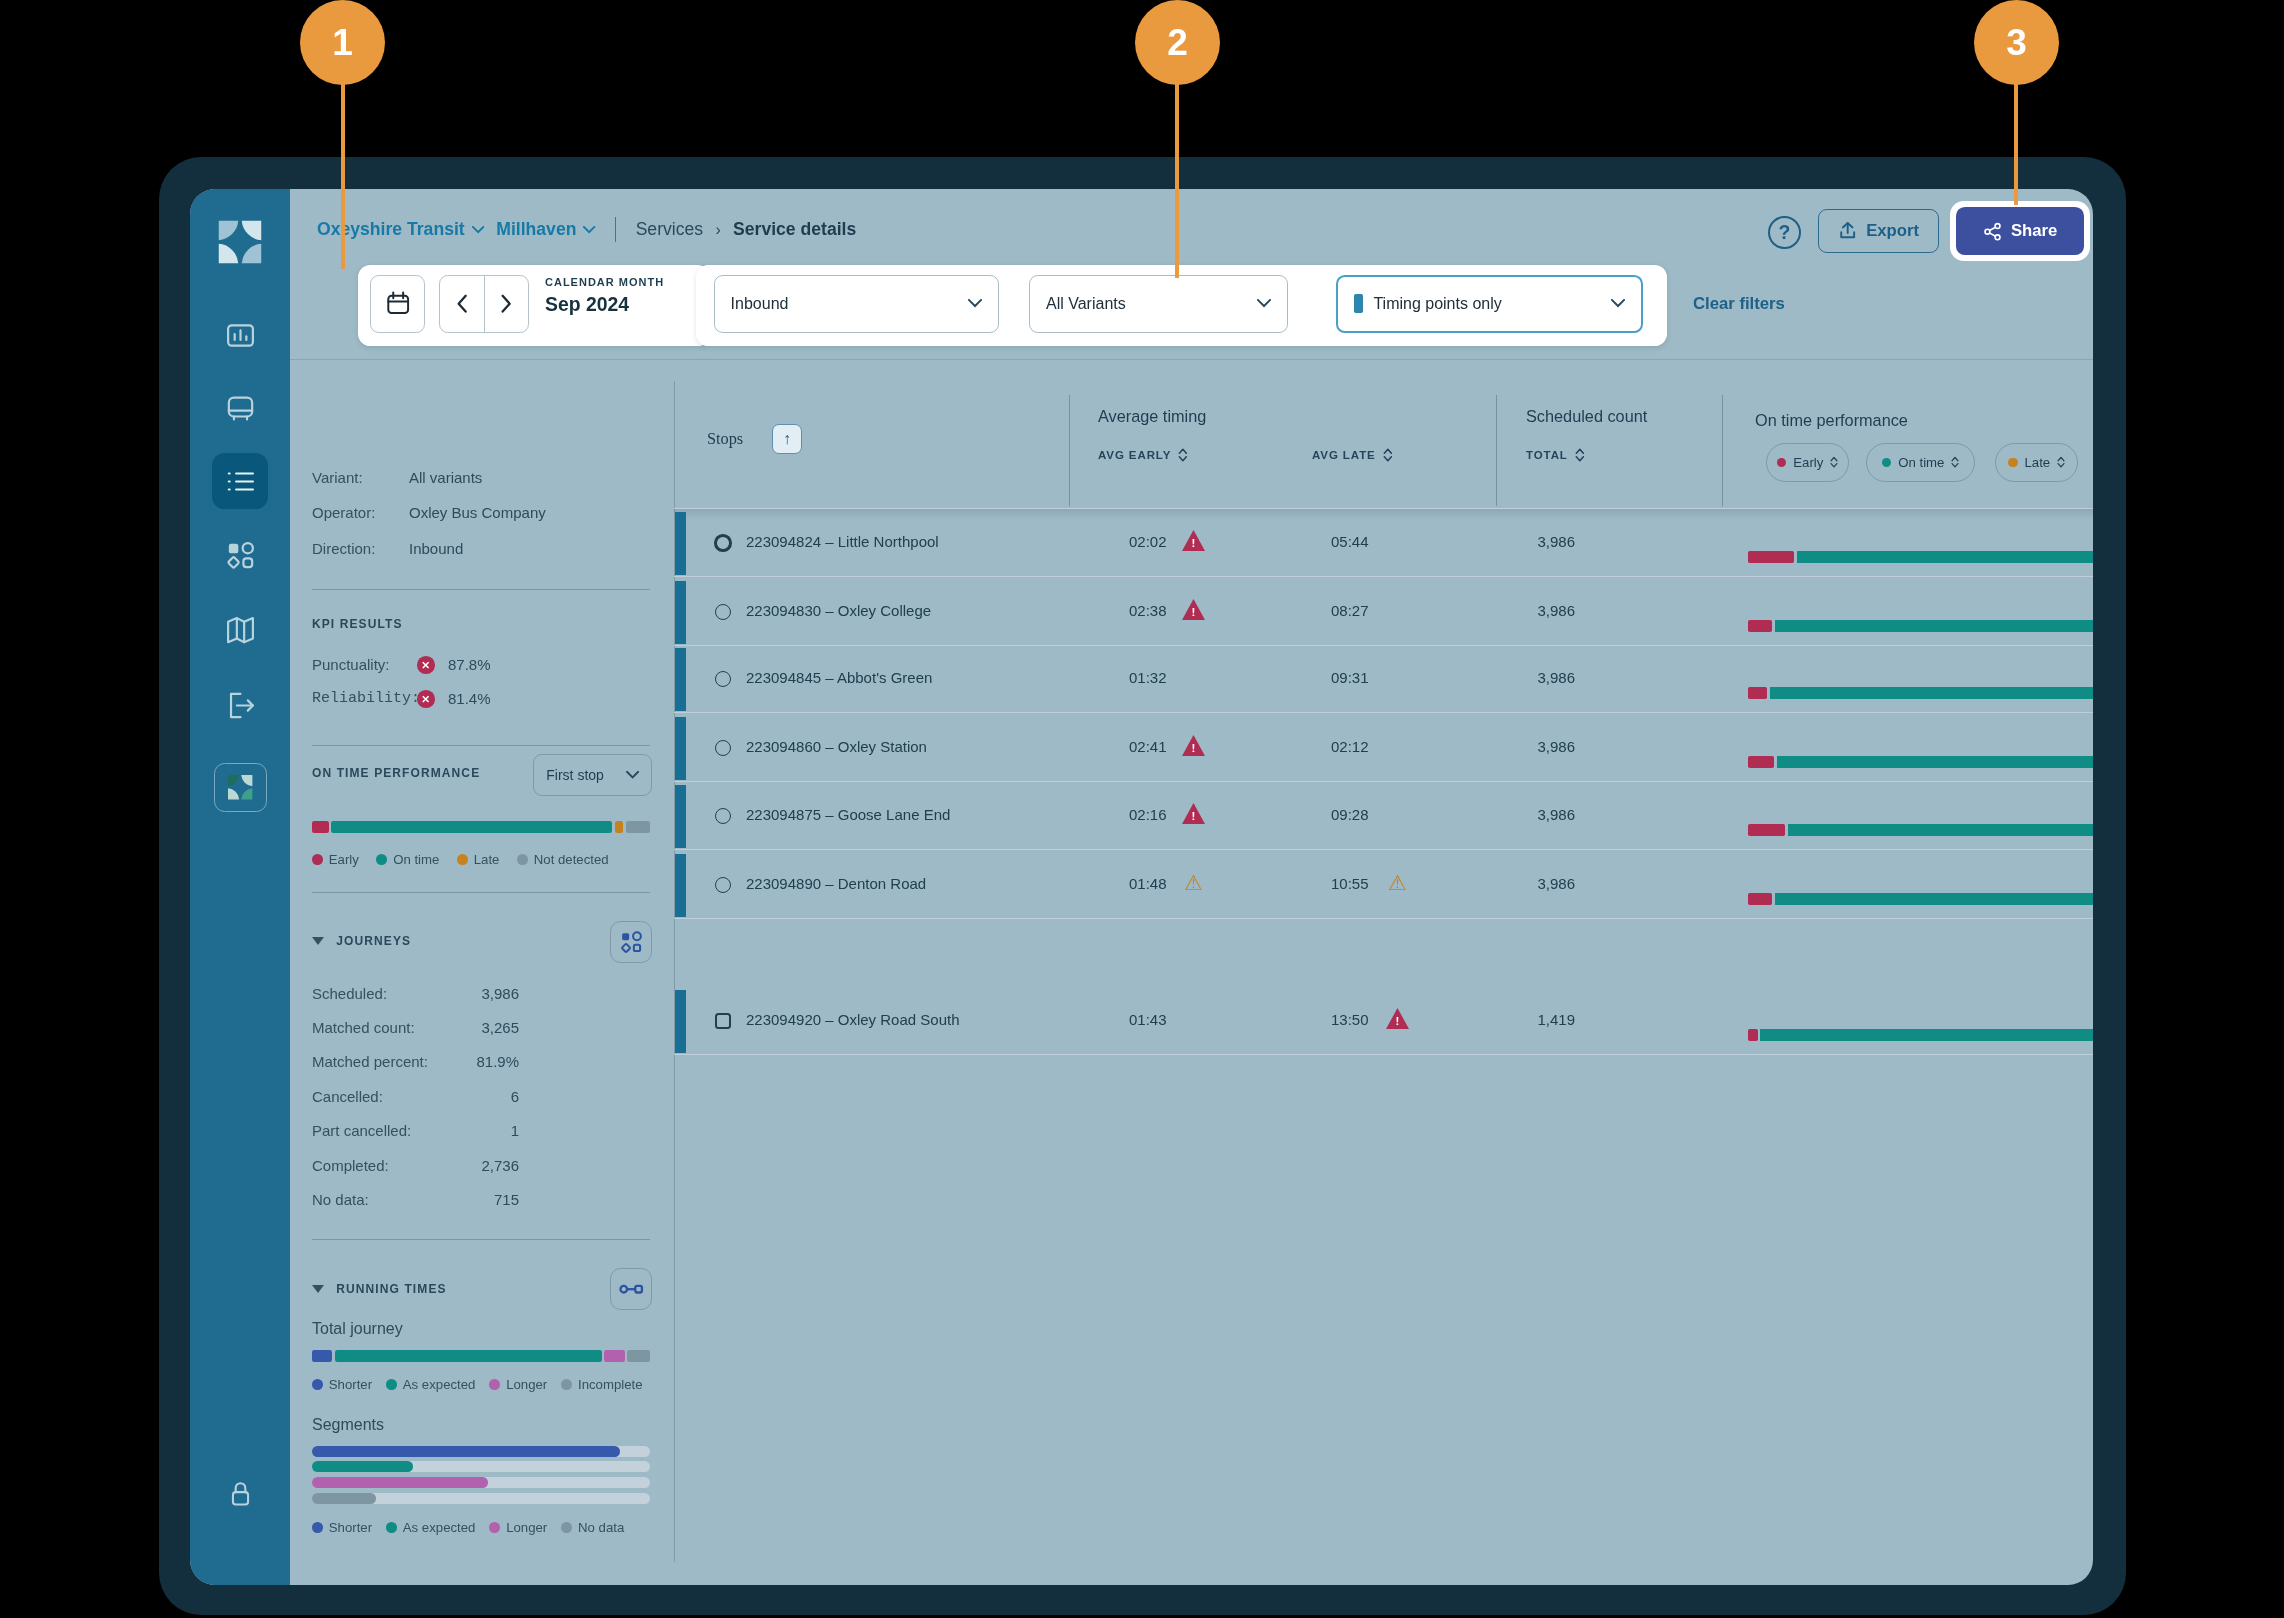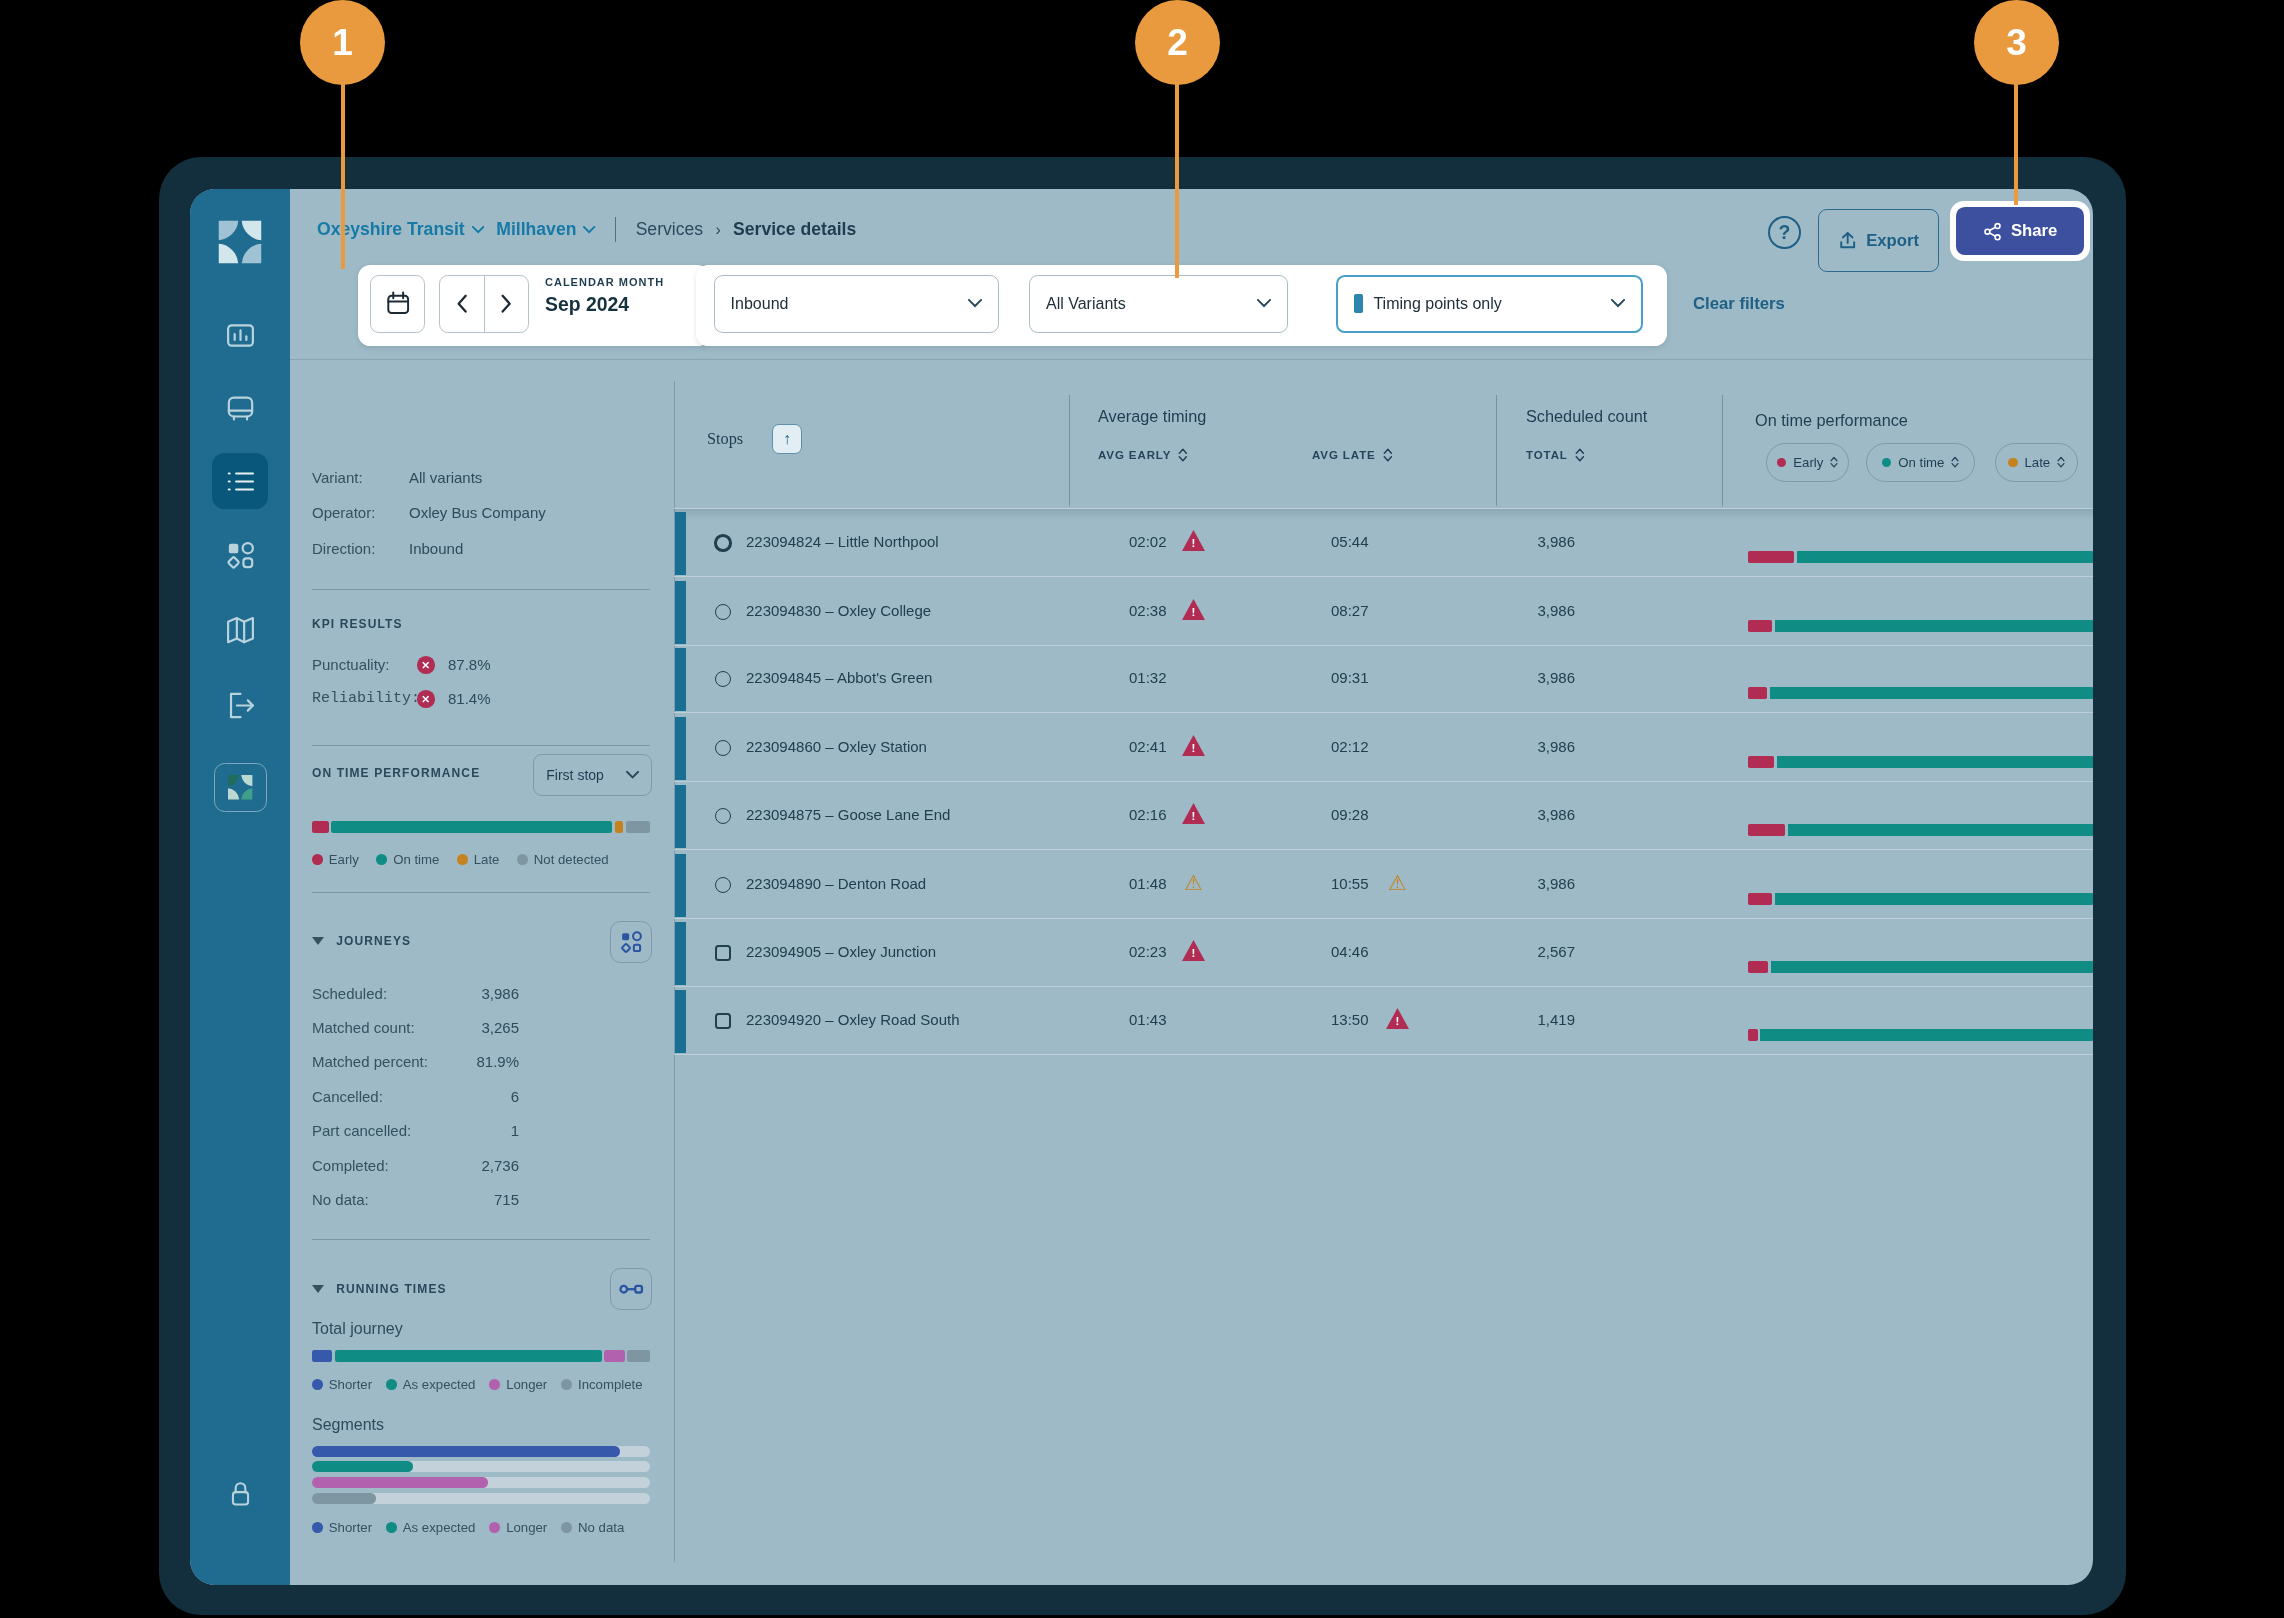--- a/index.html
+++ b/index.html
@@ -35,21 +35,21 @@
                 gap:12.3px; font-size:17.6px; }
   .bc-link { color:#177aa6; font-weight:600; display:flex; align-items:center; gap:7px; }
   .bc-sep  { width:1.3px; height:25px; background:#4f7187; margin:0 7px; }
   .bc-static { color:#2a4a5e; font-weight:500; }
   .bc-page { color:#1e3d50; font-weight:bold; }
   .bc-gt { color:#2a4a5e; font-size:16px; }
 
   .help-btn { position:absolute; left:1578px; top:27px; width:33px; height:33px; border-radius:50%;
               border:2.2px solid #1d5f86; color:#1d5f86; font-size:19.4px; font-weight:bold;
               display:flex; align-items:center; justify-content:center; }
-  .export-btn { position:absolute; left:1628px; top:20px; width:121px; height:63px;
+  .export-btn { position:absolute; left:1628px; top:20px; width:121px; height:44px;
                 border:1.3px solid #2c6b90; border-radius:8.8px; color:#1d5f86; font-size:16.7px;
                 font-weight:600; display:flex; align-items:center; justify-content:center; gap:8.8px; }
   .share-ring { position:absolute; left:1760px; top:12.3px; width:140px; height:60px;
                 background:#fff; border-radius:14px; display:flex; align-items:center; justify-content:center; }
   .share-btn { width:128px; height:48px; background:#3d4f9f; border-radius:8.8px; color:#fff;
                font-size:16.7px; font-weight:600; display:flex; align-items:center;
                justify-content:center; gap:8.8px; }
 
   
   .cal-wrap { position:absolute; left:122px; top:76px; width:352px; height:81px; background:#fff;
@@ -647,34 +647,20 @@
       <span class="cell early">01:48</span>
       <span class="warn wearly" data-warn="amber"></span>
       <span class="cell late">10:55</span>
       <span class="warn wlate" data-warn="amber"></span>
       <span class="cell total">3,986</span>
       <span class="rowbar">
         <i class="rb-early" style="width: 24px; background: rgb(176, 44, 82);"></i>
         <i class="rb-teal" style="background: rgb(15, 140, 132);"></i>
       </span>
     </div>
-    <div class="trow" style="top:730px;">
-      <span class="stripe"></span>
-      <span class="stop-icon" data-kind="timing"></span>
-      <span class="stop-label">223094905 – Oxley Junction</span>
-      <span class="cell early">02:23</span>
-      <span class="warn wearly" data-warn="red"></span>
-      <span class="cell late">04:46</span>
-
-      <span class="cell total">2,567</span>
-      <span class="rowbar">
-        <i class="rb-early" style="width: 20px; background: rgb(176, 44, 82);"></i>
-        <i class="rb-teal" style="background: rgb(15, 140, 132);"></i>
-      </span>
-    </div>
     <div class="trow" style="top:798px;">
       <span class="stripe"></span>
       <span class="stop-icon" data-kind="timing"></span>
       <span class="stop-label">223094920 – Oxley Road South</span>
       <span class="cell early">01:43</span>
 
       <span class="cell late">13:50</span>
       <span class="warn wlate" data-warn="red"></span>
       <span class="cell total">1,419</span>
       <span class="rowbar">

